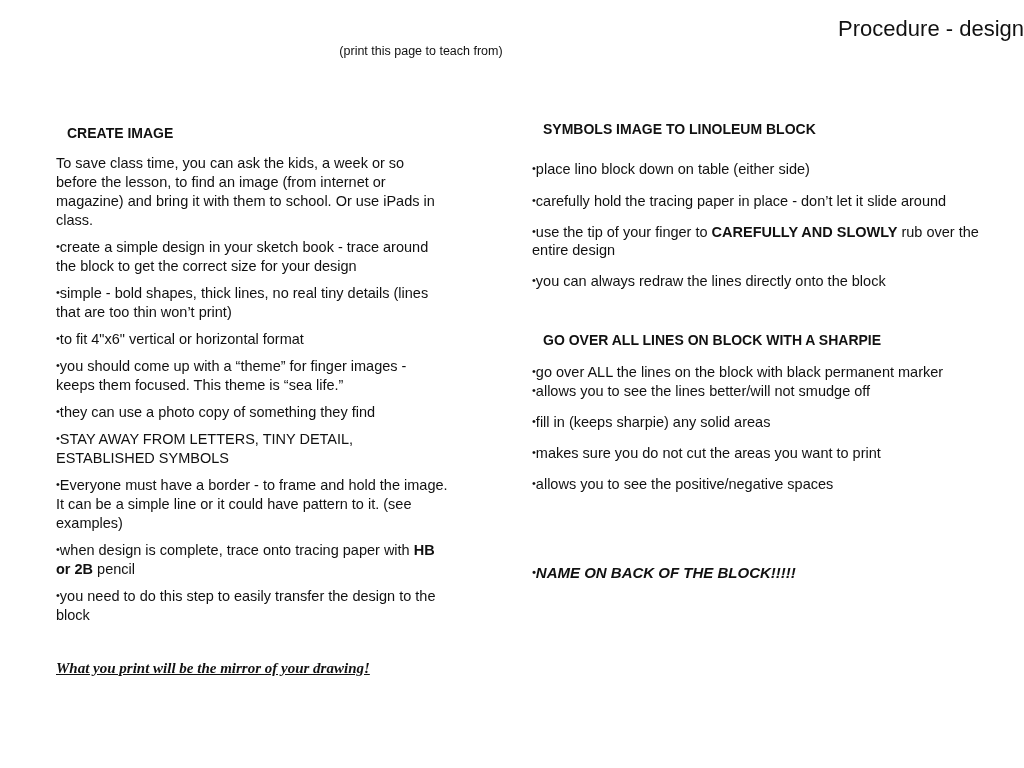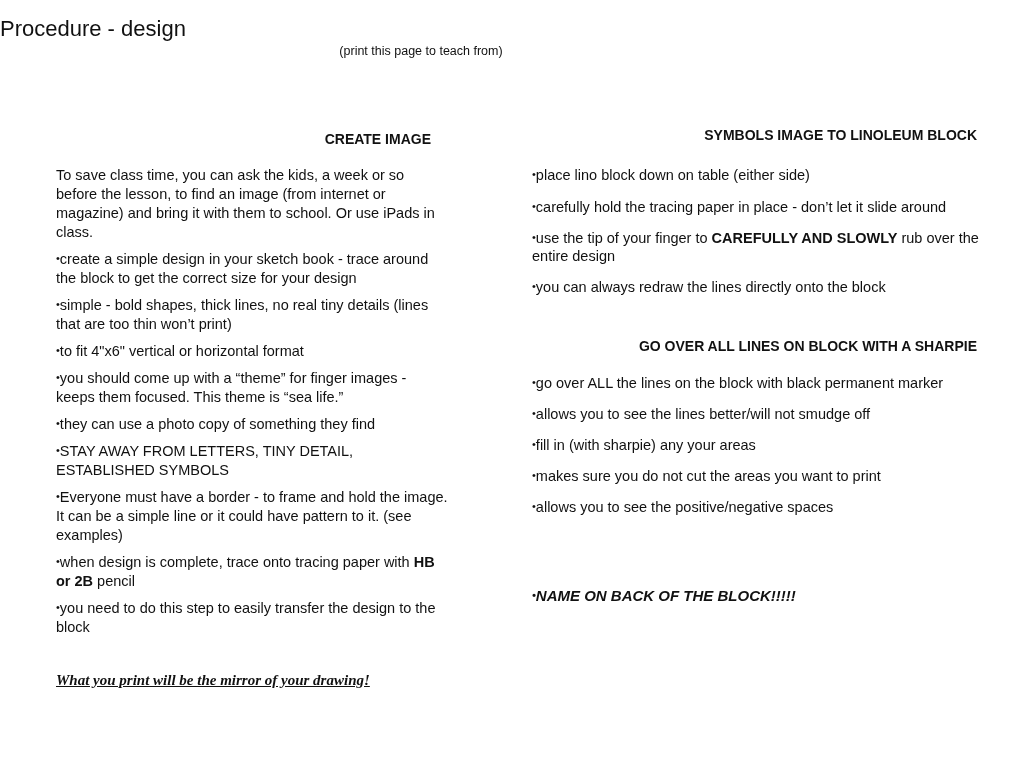--- a/index.html
+++ b/index.html
@@ -13,21 +13,21 @@
       position: relative;
       overflow: hidden;
       font-family: "Liberation Sans", sans-serif;
       color: #111111;
     }
     .title {
       position: absolute;
       left: 0;
       width: 1024px;
       top: 16px;
-      text-align: left;
+      text-align: right;
       font-size: 22px;
       line-height: 26px;
     }
     .subtitle {
       position: absolute;
       left: 0;
       width: 842px;
       top: 44px;
       text-align: center;
       font-size: 12.5px;
@@ -36,22 +36,21 @@
     .col {
       position: absolute;
       font-size: 14.5px;
       line-height: 19px;
     }
     .col-left { left: 56px; top: 113px; width: 392px; }
     .col-right { left: 532px; top: 109px; width: 462px; }
     .heading {
       font-weight: bold;
       font-size: 14px;
-      margin: 17px;
-      text-align: right;
+      margin: 11px;
     }
     .para {
       margin: 0;
     }
     .bullet {
       margin: 0;
     }
     .bullet .dot {
       font-size: 11px;
       vertical-align: 2px;
@@ -96,19 +95,19 @@
 <div class="col col-right">
   <p class="heading">SYMBOLS IMAGE TO LINOLEUM BLOCK</p>
 
   <p class="bullet" style="margin-top:20px"><span class="dot">•</span><span>place lino block down on table (either side)</span></p>
   <p class="bullet" style="margin-top:12px; line-height:18px"><span class="dot">•</span><span>carefully hold the tracing paper in place - don’t let it slide around</span></p>
   <p class="bullet" style="margin-top:12px; line-height:18px"><span class="dot">•</span><span>use the tip of your finger to </span><span class="b">CAREFULLY AND SLOWLY</span><span> rub over the entire design</span></p>
   <p class="bullet" style="margin-top:12px; line-height:18px"><span class="dot">•</span><span>you can always redraw the lines directly onto the block</span></p>
 
   <p class="heading" style="margin-top:41px">GO OVER ALL LINES ON BLOCK WITH A SHARPIE</p>
   <p class="bullet" style="margin-top:12px; line-height:18px"><span class="dot">•</span><span>go over ALL the lines on the block with black permanent marker</span></p>
-  <p class="bullet" style="margin-top:12px; line-height:18px"><span class="dot">•</span><span>allows you to see the lines better/will not smudge off</span></p>
-  <p class="bullet" style="margin-top:12px; line-height:18px"><span class="dot">•</span><span>fill in (with sharpie) any your areas</span></p>
+  <p class="bullet" style="line-height:18px"><span class="dot">•</span><span>allows you to see the lines better/will not smudge off</span></p>
+  <p class="bullet" style="margin-top:12px; line-height:18px"><span class="dot">•</span><span>fill in (keeps sharpie) any solid areas</span></p>
   <p class="bullet" style="margin-top:12px; line-height:18px"><span class="dot">•</span><span>makes sure you do not cut the areas you want to print</span></p>
   <p class="bullet" style="margin-top:12px; line-height:18px"><span class="dot">•</span><span>allows you to see the positive/negative spaces</span></p>
 
   <p class="bullet name-note" style="margin-top:70px"><span class="dot">•</span><span>NAME ON BACK OF THE BLOCK!!!!!</span></p>
 </div>
 
 </body></html>

